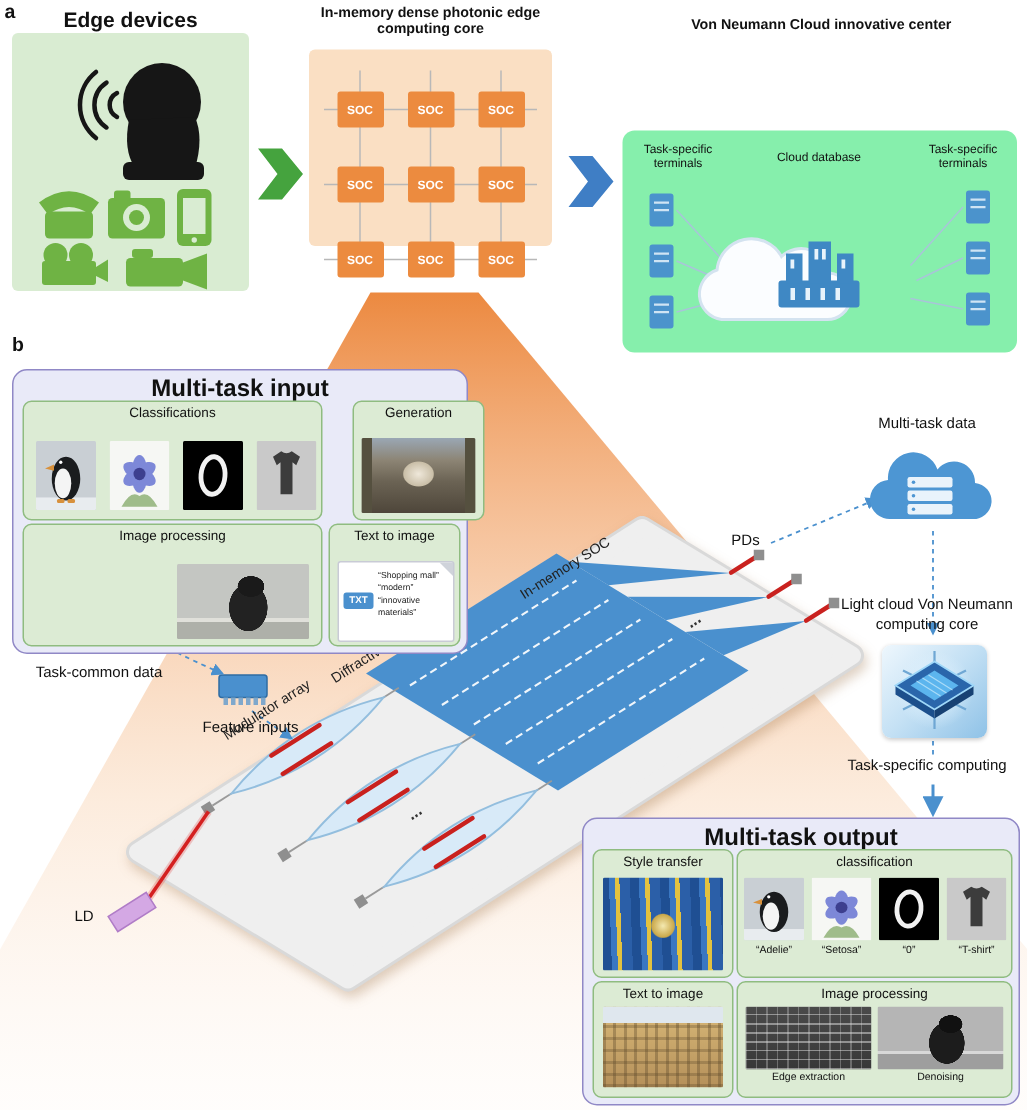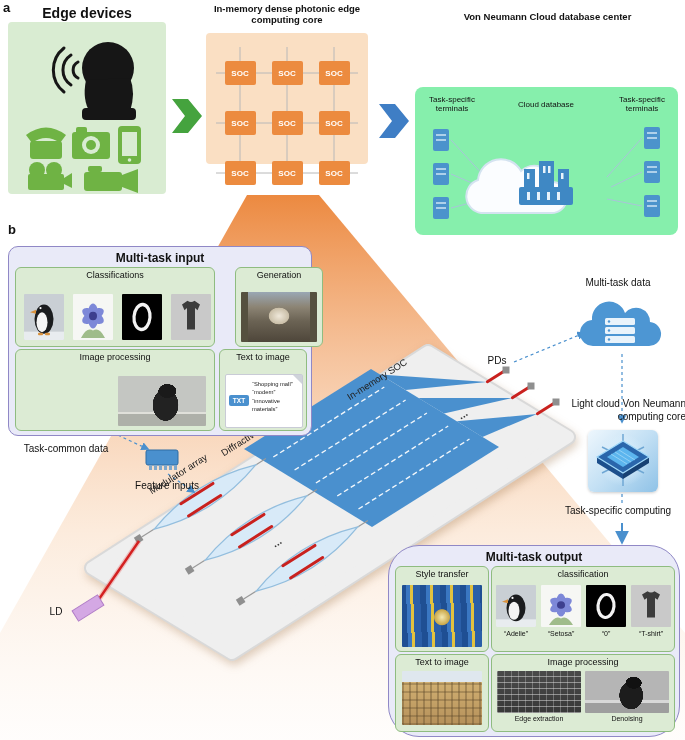--- a/index.html
+++ b/index.html
@@ -13,21 +13,21 @@
   .box-orange{position:absolute;background:#fadfc3;border-radius:4px;}
   .box-blue{position:absolute;background:#86efac;border-radius:8px;margin-top:45px;}
   .soc{position:absolute;width:31px;height:24px;background:#ec8b3f;border-radius:2px;color:#fff;
        font-size:8px;font-weight:bold;display:flex;align-items:center;justify-content:center;}
   .lbl8{position:absolute;font-size:8px;text-align:center;line-height:1.15;}
   .lbl95{position:absolute;font-size:10px;text-align:center;line-height:1.25;}
   .rlbl{position:absolute;font-size:9.5px;white-space:nowrap;transform:rotate(-32.3deg);
         transform-origin:left center;color:#222;}
   .dots{position:absolute;font-size:11px;font-weight:bold;transform:rotate(-32.3deg);color:#333;}
   .pbox{position:absolute;background:#e9eaf8;border:1.5px solid #9088c6;border-radius:10px;}
-  .ptitle{position:absolute;top:4px;left:0;right:0;text-align:center;font-weight:bold;font-size:12px;}
+  .ptitle{position:absolute;top:4px;left:0;right:0;text-align:center;font-weight:bold;font-size:16px;}
   .gbox{position:absolute;background:#dcebd4;border:1px solid #8fbc80;border-radius:6px;}
   .gbox-title{position:absolute;top:2px;left:0;right:0;text-align:center;font-size:9px;}
   .img{position:absolute;border-radius:1px;overflow:hidden;}
   .img svg{display:block;width:100%;height:100%;}
   .klabel{position:absolute;font-size:7px;text-align:center;line-height:1.1;}
   .plate-sh{filter:drop-shadow(2px 4px 4px rgba(140,90,40,.28));}
   .wg{stroke:#9a9a9a;stroke-width:1.2;}
   .ph{stroke:#c9211e;stroke-width:3;stroke-linecap:round;}
   .dashw{stroke:#fff;stroke-width:1.4;stroke-dasharray:5 3;opacity:.92;}
   .dashb{stroke:#4a90ce;stroke-width:1.2;stroke-dasharray:3 3;fill:none;}
@@ -147,21 +147,21 @@
     <div class="soc" style="left:112.5px;top:78px;">SOC</div>
     <div class="soc" style="left:18.5px;top:128px;">SOC</div>
     <div class="soc" style="left:65.5px;top:128px;">SOC</div>
     <div class="soc" style="left:112.5px;top:128px;">SOC</div>
   </div>
 
   <svg class="abs" style="left:377px;top:102px;" width="34" height="38">
     <polygon points="2,2 18,2 32,19 18,36 2,36 15,19" fill="#3f7ec5"></polygon>
   </svg>
 
-  <div class="cap cap2" style="left:420px;top:11px;width:255px;">Von Neumann Cloud database center</div>
+  <div class="cap cap2" style="left:420px;top:11px;width:255px;">Von Neumann Cloud innovative center</div>
 
   <div class="box-blue" style="left:415px;top:42px;width:263px;height:148px;">
     <div class="lbl8" style="left:6px;top:8px;width:62px;">Task-specific terminals</div>
     <div class="lbl8" style="left:81px;top:13px;width:100px;">Cloud database</div>
     <div class="lbl8" style="left:196px;top:8px;width:62px;">Task-specific terminals</div>
     <svg width="263" height="148" style="position:absolute;left:0;top:0;">
       <g stroke="#a9c4d9" stroke-width="1">
         <line x1="36" y1="53" x2="70" y2="90"></line>
           <line x1="36" y1="87" x2="66" y2="100"></line>
           <line x1="36" y1="121" x2="70" y2="112"></line>
@@ -318,21 +318,21 @@
   <div class="rlbl" style="left:150px;top:486px;">Modulator array</div>
   <div class="rlbl" style="left:222px;top:448px;">Diffractive core</div>
   <div class="rlbl" style="left:348px;top:392px;">In-memory SOC</div>
   <div class="dots" style="left:272px;top:536px;">...</div>
   <div class="dots" style="left:458px;top:408px;">...</div>
   <div class="lbl95" style="left:482px;top:355px;width:30px;">PDs</div>
   <div class="lbl95" style="left:44px;top:606px;width:24px;">LD</div>
   <div class="lbl95" style="left:18px;top:443px;width:96px;">Task-common data</div>
   <div class="lbl95" style="left:124px;top:480px;width:86px;">Feature inputs</div>
   <div class="lbl95" style="left:556px;top:277px;width:124px;">Multi-task data</div>
-  <div class="lbl95" style="left:550px;top:398px;width:136px;text-align:right;">Light cloud Von Neumann computing core</div>
+  <div class="lbl95" style="left:550px;top:398px;width:136px;">Light cloud Von Neumann computing core</div>
   <div class="lbl95" style="left:550px;top:505px;width:136px;">Task-specific computing</div>
 
   <svg class="abs" style="left:574px;top:292px;" width="92" height="60">
     <path d="M20,54 a13,13 0 0 1 -2,-26 a17,17 0 0 1 33,-7 a14,14 0 0 1 25,9 a11,11 0 0 1 -2,24 Z" fill="#4d96d3"></path>
     <g fill="#e9f3fb">
       <rect x="31" y="26" width="30" height="7" rx="1.5"></rect>
         <rect x="31" y="35" width="30" height="7" rx="1.5"></rect>
         <rect x="31" y="44" width="30" height="7" rx="1.5"></rect>
     </g>
     <g fill="#4d96d3">
@@ -432,21 +432,21 @@
         <div class="txt-badge">TXT</div>
         <div class="txt-lines">
           <div>“Shopping mall”</div>
           <div>“modern”</div>
           <div>“innovative materials”</div>
         </div>
       </div>
     </div>
   </div>
 
-  <div class="pbox" style="left:388px;top:545px;width:290px;height:190px;border-radius:31px;">
+  <div class="pbox" style="left:388px;top:545px;width:290px;height:190px;">
     <div class="ptitle">Multi-task output</div>
 
     <div class="gbox" style="left:6px;top:20px;width:92px;height:84px;">
       <div class="gbox-title">Style transfer</div>
       <div class="img img-style" style="left:6px;top:18px;width:80px;height:62px;"></div>
     </div>
 
     <div class="gbox" style="left:102px;top:20px;width:182px;height:84px;">
       <div class="gbox-title">classification</div>
       <div class="img" style="left:4px;top:18px;width:40px;height:42px;">

